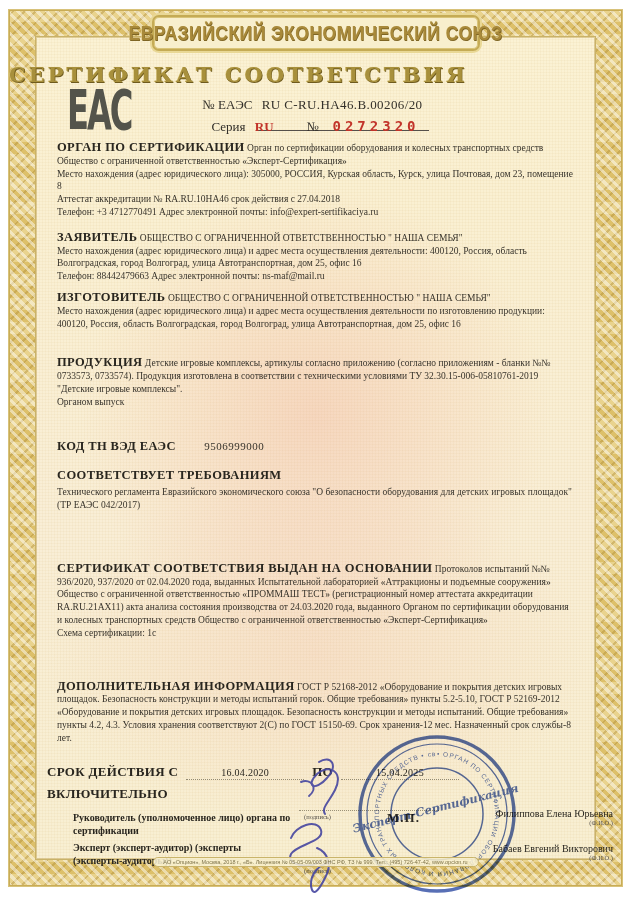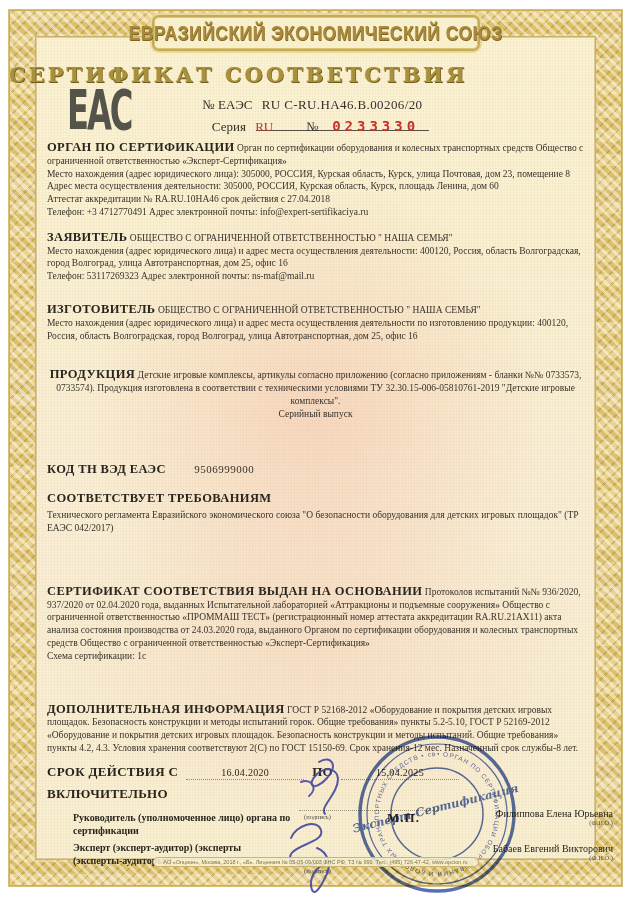--- a/index.html
+++ b/index.html
@@ -55,26 +55,26 @@
   .num-line {
     position:absolute; top:87px; left:0; right:0; text-align:center;
     font-size:13px; color:#33302a; z-index:2;
   }
   .num-line .val { border-bottom:1px solid #55504a; padding:0 6px 18px; letter-spacing:.4px; }
 
   .seria-line {
     position:absolute; top:108px; left:0; right:0; text-align:center;
     font-size:13px; color:#33302a; z-index:2;
   }
-  .seria-line .ru { color:#c2342a; font-weight:normal; margin:0 30px 0 6px; }
+  .seria-line .ru { color:#c2342a; font-weight:bold; margin:0 30px 0 6px; }
   .seria-line .blank-no { color:#c2342a; font-family:"DejaVu Sans Mono", monospace;
     font-weight:bold; font-size:14px; letter-spacing:4px; margin-left:10px; }
 
   .content {
-    position:absolute; top:131px; left:27px; right:27px; padding:0 11px;
+    position:absolute; top:131px; left:27px; right:27px; padding:0 21px;
     color:#37332b; font-size:9.5px; line-height:12.8px;
   }
   .sec-title { font-weight:bold; font-size:12.5px; color:#29261f; letter-spacing:.4px; }
   .sec { margin-bottom:12px; }
   .sec p { margin:0; }
 
   .tnved-val { font-size:11px; margin-left:26px; letter-spacing:.5px; }
 
   .bottom { position:absolute; inset:0; font-size:9.5px; color:#37332b; }
   .validity {
@@ -125,51 +125,50 @@
 
   <div class="num-line">
     <span>№ ЕАЭС</span>
     <span class="val">RU C-RU.НА46.В.00206/20</span>
   </div>
 
   <div class="seria-line">
     <span>Серия</span>
     <span class="ru">RU</span>
     <span>№</span>
-    <span class="blank-no">0233330</span>
+    <span class="blank-no">0272320</span>
   </div>
 
   <div class="content">
 
     <div class="sec">
       <p><span class="sec-title">ОРГАН ПО СЕРТИФИКАЦИИ</span>
         <span>Орган по сертификации оборудования и колесных транспортных средств Общество с ограниченной ответственностью «Эксперт-Сертификация»</span></p>
       <p>Место нахождения (адрес юридического лица): 305000, РОССИЯ, Курская область, Курск, улица Почтовая, дом 23, помещение 8</p>
-      <p>Адрес места осуществления деятельности: 305000, РОССИЯ, Курская область, Курск, площадь Ленина, дом 60</p>
       <p>Аттестат аккредитации № RA.RU.10НА46 срок действия с 27.04.2018</p>
       <p>Телефон: +3 4712770491 Адрес электронной почты: info@expert-sertifikaciya.ru</p>
     </div>
 
-    <div class="sec" style="margin-bottom:20px;">
+    <div class="sec" style="margin-bottom:8px;">
       <p><span class="sec-title">ЗАЯВИТЕЛЬ</span>
         <span>ОБЩЕСТВО С ОГРАНИЧЕННОЙ ОТВЕТСТВЕННОСТЬЮ " НАША СЕМЬЯ"</span></p>
       <p>Место нахождения (адрес юридического лица) и адрес места осуществления деятельности: 400120, Россия, область Волгоградская, город Волгоград, улица Автотранспортная, дом 25, офис 16</p>
-      <p>Телефон: 53117269323 Адрес электронной почты: ns-maf@mail.ru</p>
+      <p>Телефон: 88442479663 Адрес электронной почты: ns-maf@mail.ru</p>
     </div>
 
     <div class="sec" style="margin-bottom:26px;">
       <p><span class="sec-title">ИЗГОТОВИТЕЛЬ</span>
         <span>ОБЩЕСТВО С ОГРАНИЧЕННОЙ ОТВЕТСТВЕННОСТЬЮ " НАША СЕМЬЯ"</span></p>
       <p>Место нахождения (адрес юридического лица) и адрес места осуществления деятельности по изготовлению продукции: 400120, Россия, область Волгоградская, город Волгоград, улица Автотранспортная, дом 25, офис 16</p>
     </div>
 
-    <div class="sec" style="margin-bottom:42px;text-align:center;">
+    <div class="sec" style="margin-bottom:31px;">
       <p><span class="sec-title">ПРОДУКЦИЯ</span>
         <span>Детские игровые комплексы, артикулы согласно приложению (согласно приложениям - бланки №№ 0733573, 0733574). Продукция изготовлена в соответствии с техническими условиями ТУ 32.30.15-006-05810761-2019 "Детские игровые комплексы".</span></p>
-      <p>Серийный выпуск</p>
+      <p>Органом выпуск</p>
     </div>
 
     <div class="sec" style="margin-bottom:16px;">
       <p><span class="sec-title">КОД ТН ВЭД ЕАЭС</span>
         <span class="tnved-val">9506999000</span></p>
     </div>
 
     <div class="sec" style="margin-bottom:50px;">
       <p style="margin-bottom:3px;"><span class="sec-title">СООТВЕТСТВУЕТ ТРЕБОВАНИЯМ</span></p>
       <p>Технического регламента Евразийского экономического союза "О безопасности оборудования для детских игровых площадок" (ТР ЕАЭС 042/2017)</p>

